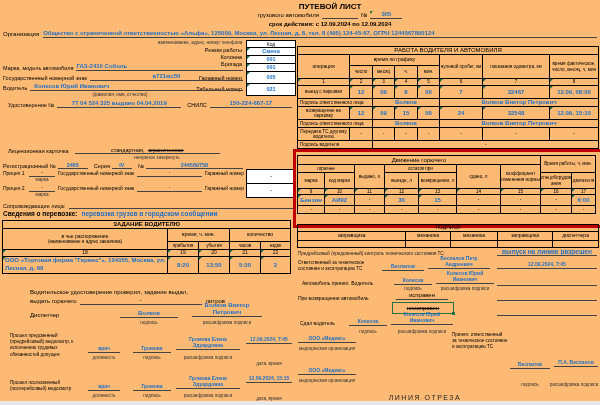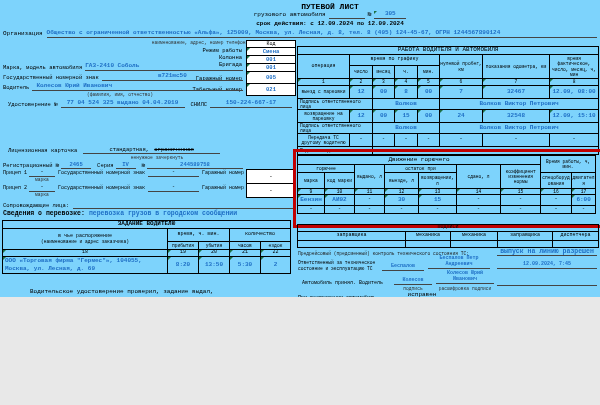--- a/index.html
+++ b/index.html
@@ -1,17 +1,17 @@
 <!DOCTYPE html>
 <html><head>
 <meta charset="utf-8">
 <style>
   html,body{margin:0;padding:0;background:#e8e8e8}
-  .sheet{position:relative;width:600px;height:297px;background:#7dd3fc;overflow:hidden;
-         font-family:Liberation Mono, monospace;font-size:5.5px;color:#000;line-height:1.15}
+  .sheet{position:relative;width:600px;height:401px;background:#fdba74;overflow:hidden;
+         font-family:Liberation Sans, sans-serif;font-size:5.5px;color:#000;line-height:1.15}
   .a{position:absolute}
   .c{text-align:center}
   .r{text-align:right}
   .b{font-weight:bold}
   .v{color:#1f6fc5;font-weight:bold}
   .u{border-bottom:1px solid #444}
   .t45{font-size:4.6px}
   .t5{font-size:5px}
   .t6{font-size:6px}
   .t65{font-size:6.5px}

